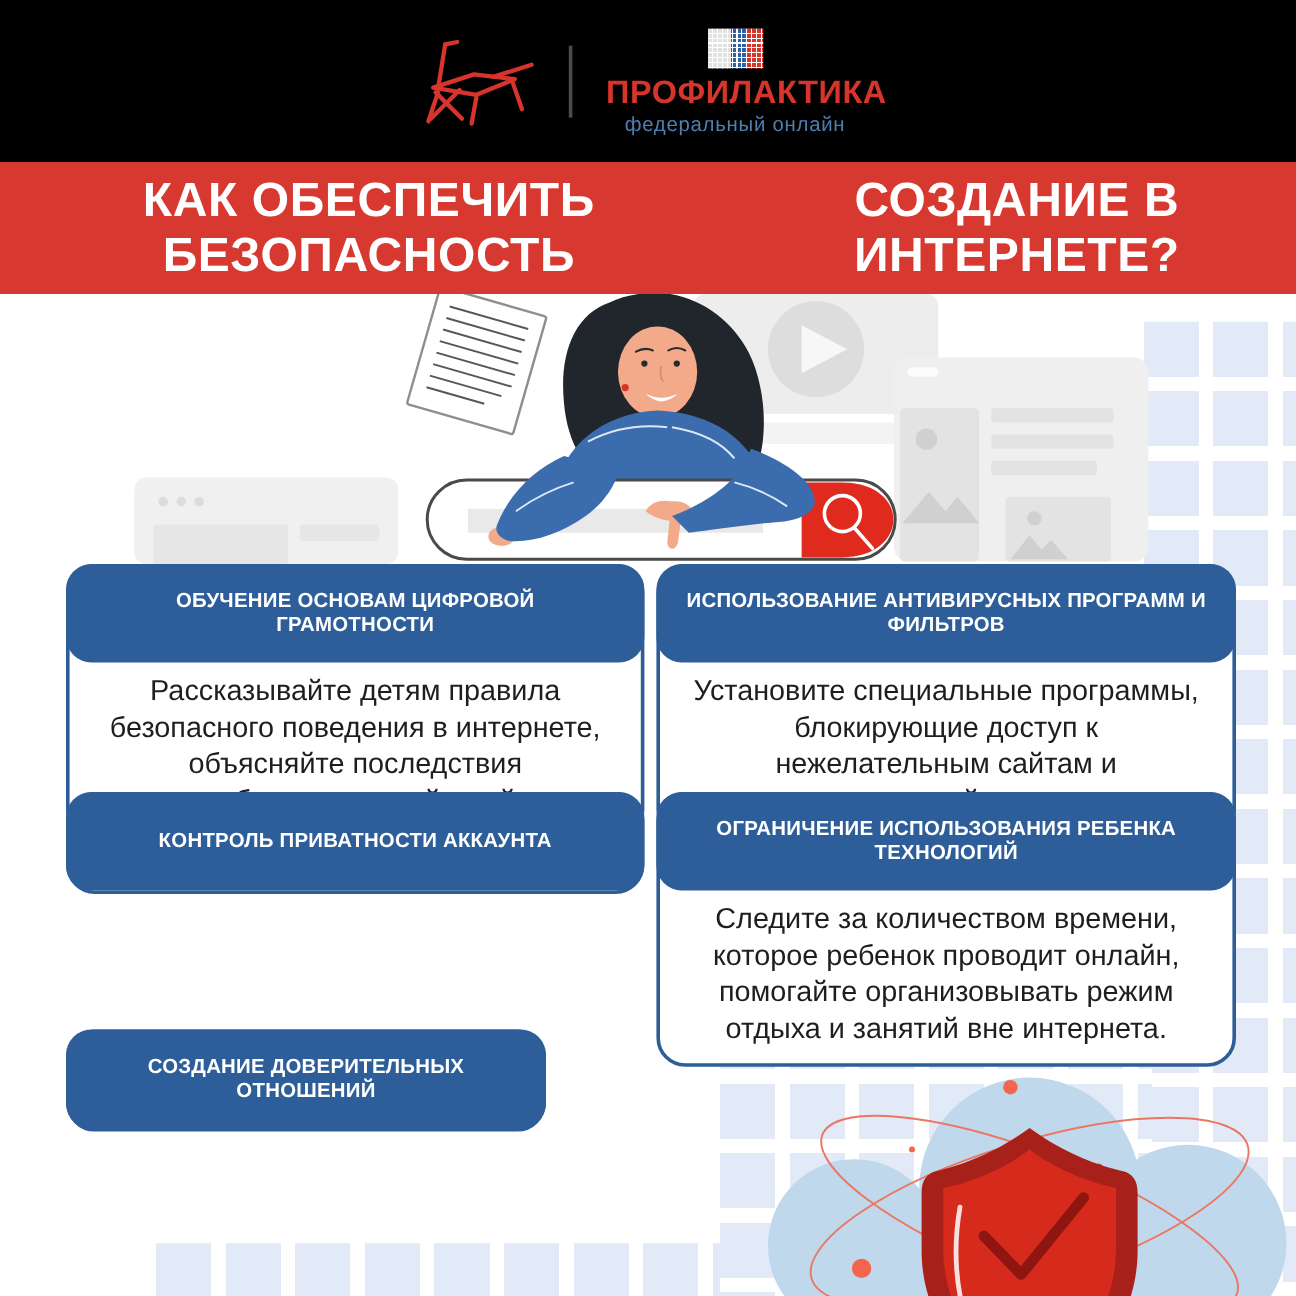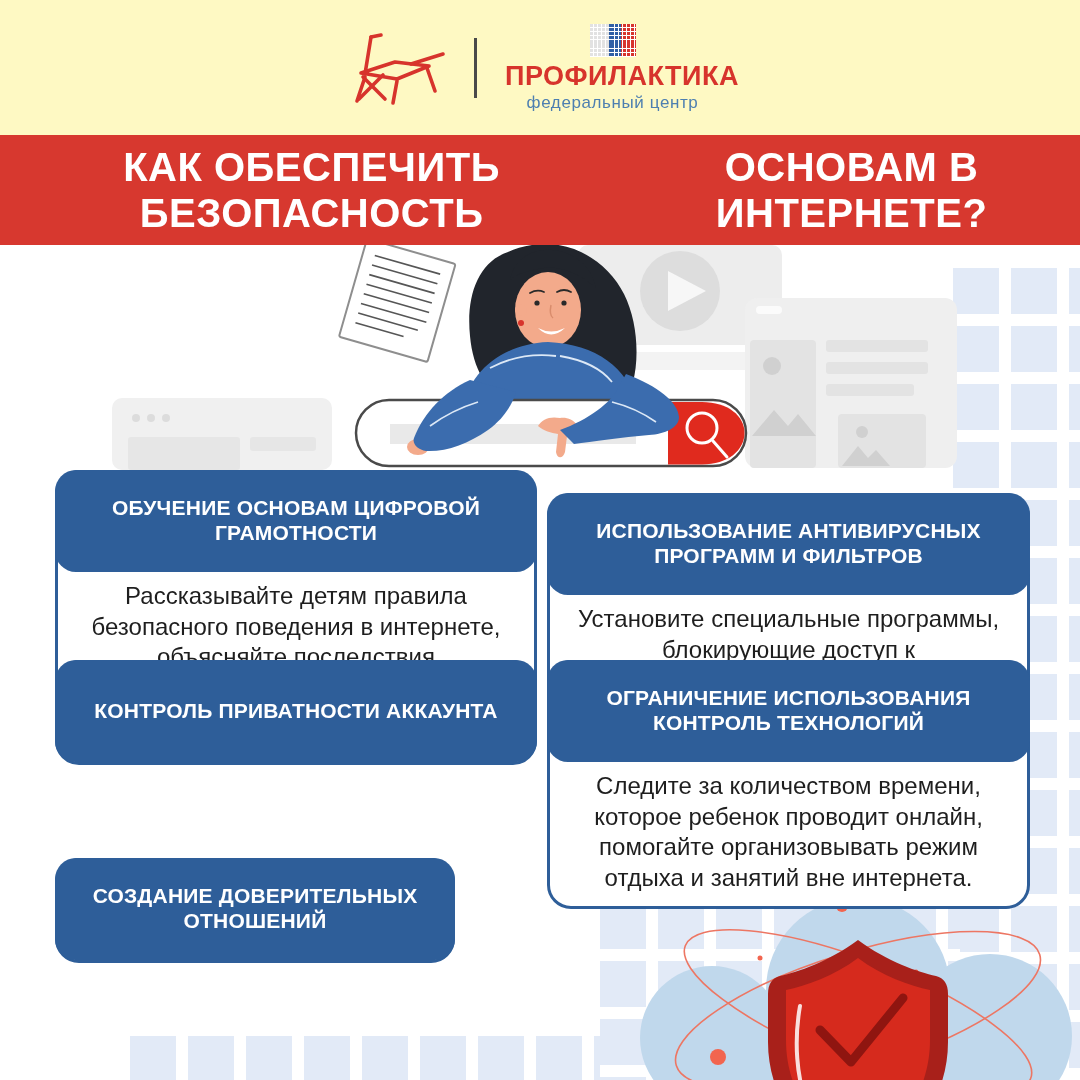--- a/index.html
+++ b/index.html
@@ -9,21 +9,21 @@
   .pxgrid{position:absolute;
     background-image:
       repeating-linear-gradient(180deg, rgba(255,255,255,0) 0 46px, #ffffff 46px 58px),
       repeating-linear-gradient(90deg, #e2eaf7 0 46px, #ffffff 46px 58px);
     z-index:0;}
   #grid-right{left:953px;top:268px;width:127px;height:812px;}
   #grid-bottomright{left:600px;top:845px;width:360px;height:235px;}
   #grid-bottomstrip{left:130px;top:1036px;width:470px;height:44px;}
 
   
-  .header{position:absolute;left:0;top:0;width:1080px;height:164px;background:#fef9c3;z-index:2;}
+  .header{position:absolute;left:0;top:0;width:1080px;height:164px;background:#000000;z-index:2;}
   .chair-svg{position:absolute;left:350px;top:28px;}
   .logo-divider{position:absolute;left:474px;top:38px;width:3px;height:60px;background:#4a4a4a;}
   .logo-block{position:absolute;left:505px;top:24px;width:215px;text-align:center;}
   .logo-grid{display:inline-block;width:46px;height:33px;
     background-image:
       repeating-linear-gradient(180deg, rgba(255,255,255,0) 0 3.2px, #fff 3.2px 4.1px),
       repeating-linear-gradient(90deg, rgba(255,255,255,0) 0 3.2px, #fff 3.2px 4.1px),
       linear-gradient(90deg,#e2e2e2 0 42%,#2f5fa5 42% 67%,#d7342c 67% 100%);}
   .logo-name{margin-top:2px;font-size:27px;font-weight:bold;letter-spacing:.5px;color:#d7342c;line-height:1;}
   .logo-sub{margin-top:4px;font-size:17px;letter-spacing:.6px;color:#4d7fb0;line-height:1;}
@@ -33,25 +33,25 @@
           display:flex;flex-direction:row;align-items:center;justify-content:center;}
   .banner-line{color:#ffffff;font-weight:800;font-size:40px;line-height:1.15;letter-spacing:.5px;text-align:center;}
 
   
   .illu{position:absolute;left:0;top:245px;z-index:1;}
   .cloud{position:absolute;left:600px;top:845px;z-index:1;}
 
   
   .card{position:absolute;background:#ffffff;border:3px solid #2e5e99;border-radius:24px;z-index:3;box-sizing:border-box;}
   .card-head{background:#2e5e99;border-radius:21px;margin:-3px -3px 0 -3px;min-height:64px;
-             padding:19px 24px;display:flex;align-items:center;justify-content:center;
-             color:#ffffff;font-weight:bold;font-size:21px;line-height:1.18;text-align:center;letter-spacing:.2px;}
+             padding:9px 24px;display:flex;align-items:center;justify-content:center;
+             color:#ffffff;font-weight:bold;font-size:17px;line-height:1.18;text-align:center;letter-spacing:.2px;}
   .card-body{padding:9px 25px 12px 25px;font-size:24px;line-height:1.28;text-align:center;color:#1e1e1e;}
   #card-0{left:55px;top:470px;width:482px;}
-  #card-1{left:547px;top:493px;width:483px;}
+  #card-1{left:547px;top:470px;width:483px;}
   #card-2{left:55px;top:660px;width:482px;}
   #card-3{left:547px;top:660px;width:483px;}
   #card-4{left:55px;top:858px;width:400px;}
 </style>
 </head>
 <body>
 
 <div class="canvas">
 
   <div id="grid-right" class="pxgrid"></div>
@@ -69,27 +69,27 @@
         <path d="M13,49 L35,71"></path>
         <path d="M33,47 L9,71"></path>
         <path d="M47,53 L43,75"></path>
         <path d="M77,40 L85,63"></path>
       </g>
     </svg>
     <div class="logo-divider"></div>
     <div class="logo-block">
       <div class="logo-grid"></div>
       <div class="logo-name">ПРОФИЛАКТИКА</div>
-      <div class="logo-sub">федеральный центр</div>
+      <div class="logo-sub">федеральный онлайн</div>
     </div>
   </div>
 
   <div class="banner">
     <div class="banner-line">КАК ОБЕСПЕЧИТЬ БЕЗОПАСНОСТЬ</div>
-    <div class="banner-line">ОСНОВАМ В ИНТЕРНЕТЕ?</div>
+    <div class="banner-line">СОЗДАНИЕ В ИНТЕРНЕТЕ?</div>
   </div>
 
   <svg class="illu" width="1080" height="225" viewBox="0 245 1080 225">
 
     <g>
       <rect x="112" y="398" width="220" height="72" rx="10" fill="#f0f0f0"></rect>
       <circle cx="136" cy="418" r="4" fill="#dcdcdc"></circle>
         <circle cx="151" cy="418" r="4" fill="#dcdcdc"></circle>
         <circle cx="166" cy="418" r="4" fill="#dcdcdc"></circle>
       <rect x="128" y="437" width="112" height="33" fill="#e6e6e6" rx="3"></rect>
@@ -185,21 +185,21 @@
     <div class="card-body">Рассказывайте детям правила безопасного поведения в интернете, объясняйте последствия необдуманных действий.</div>
   </div>
   <div id="card-1" class="card">
     <div class="card-head">ИСПОЛЬЗОВАНИЕ АНТИВИРУСНЫХ ПРОГРАММ И ФИЛЬТРОВ</div>
     <div class="card-body">Установите специальные программы, блокирующие доступ к нежелательным сайтам и защищающие устройства от вирусов.</div>
   </div>
   <div id="card-2" class="card">
     <div class="card-head">КОНТРОЛЬ ПРИВАТНОСТИ АККАУНТА</div>
   </div>
   <div id="card-3" class="card">
-    <div class="card-head">ОГРАНИЧЕНИЕ ИСПОЛЬЗОВАНИЯ КОНТРОЛЬ ТЕХНОЛОГИЙ</div>
+    <div class="card-head">ОГРАНИЧЕНИЕ ИСПОЛЬЗОВАНИЯ РЕБЕНКА ТЕХНОЛОГИЙ</div>
     <div class="card-body">Следите за количеством времени, которое ребенок проводит онлайн, помогайте организовывать режим отдыха и занятий вне интернета.</div>
   </div>
   <div id="card-4" class="card">
     <div class="card-head">СОЗДАНИЕ ДОВЕРИТЕЛЬНЫХ ОТНОШЕНИЙ</div>
   </div>
 
   <svg class="cloud" width="480" height="235" viewBox="600 845 480 235">
     <g fill="#c0d8ec">
       <circle cx="858" cy="990" r="92"></circle>
       <circle cx="712" cy="1038" r="72"></circle>

